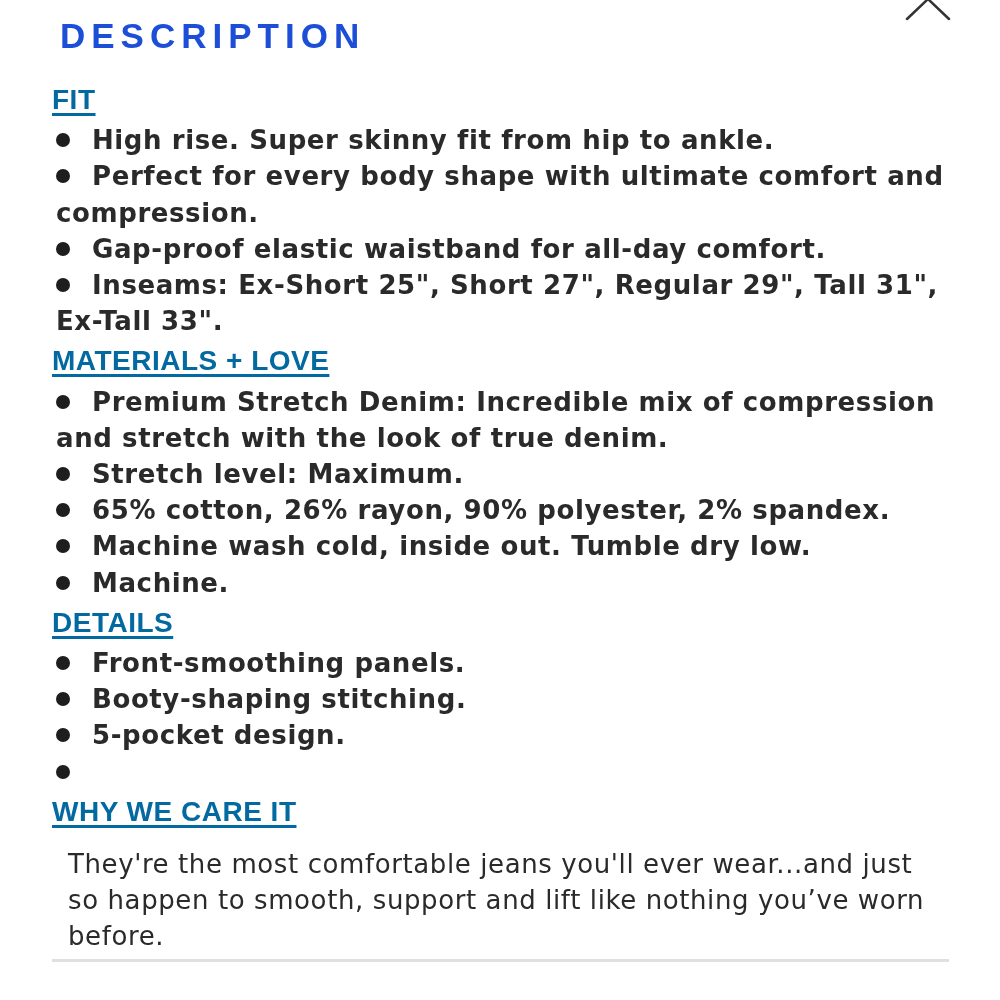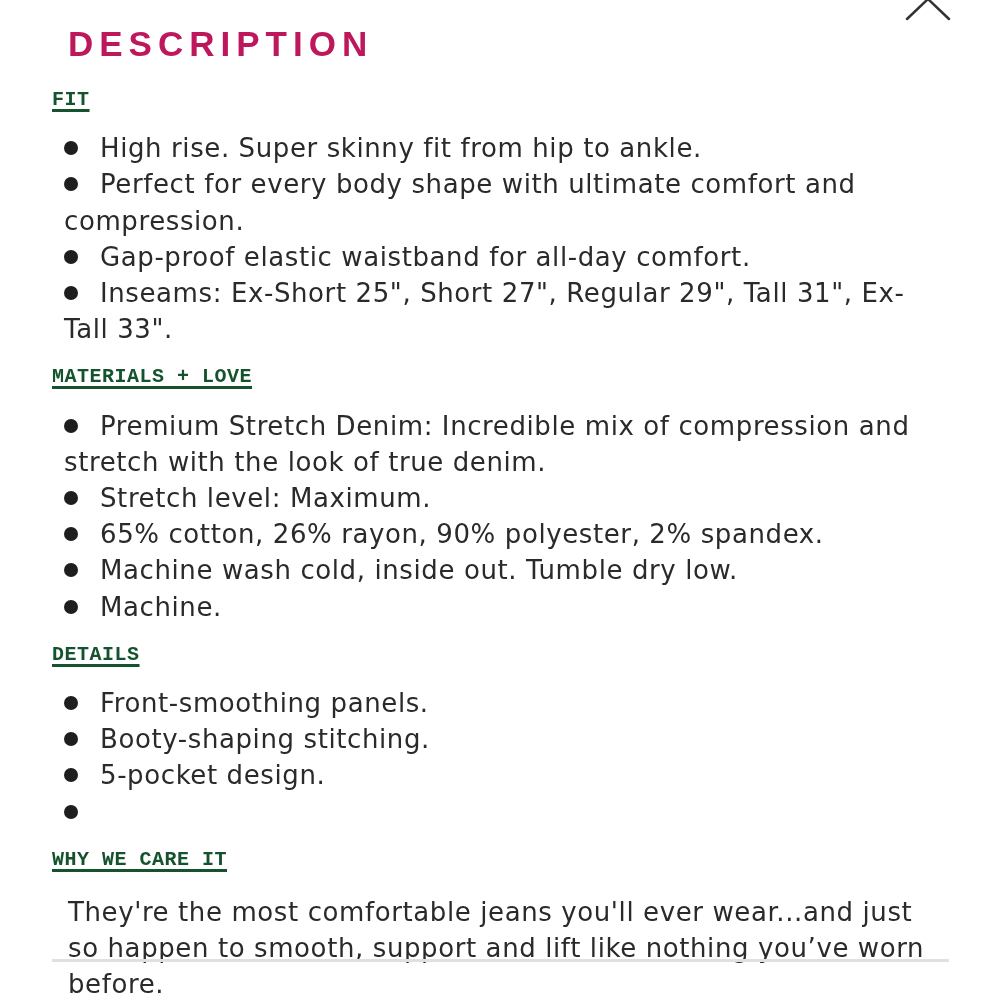--- a/index.html
+++ b/index.html
@@ -1,21 +1,21 @@
 <!DOCTYPE html>
 <html><head>
 <meta charset="utf-8">
 <style>
   html, body { margin:0; padding:0; background:#ffffff; }
   body { width:1000px; height:1000px; overflow:hidden; position:relative; color:#222222; font-family:"DejaVu Sans", sans-serif; }
-  .title { position:absolute; left:52px; top:6px; font-family:"Liberation Sans", sans-serif; font-weight:700; font-size:35px; letter-spacing:6px; line-height:44px; color:#be185d; margin:16px; }
+  .title { position:absolute; left:52px; top:6px; font-family:"Liberation Sans", sans-serif; font-weight:700; font-size:35px; letter-spacing:6px; line-height:44px; color:#1d4ed8; margin:8px; }
   .collapse { position:absolute; left:904px; top:-8px; width:48px; height:32px; cursor:pointer; }
   .content { position:absolute; left:52px; top:82px; width:900px; font-size:26px; line-height:36.2px; letter-spacing:0.6px; color:#2a2a2a; }
-  .section-h { font-family:Liberation Mono, monospace; font-weight:700; font-size:20px; letter-spacing:0.5px; text-decoration:underline; text-decoration-thickness:3px; text-underline-offset:4px; color:#14532d; line-height:36.2px; }
-  ul { list-style:none; margin:12px; padding:0; }
+  .section-h { font-family:Liberation Sans, sans-serif; font-weight:700; font-size:28px; letter-spacing:0.5px; text-decoration:underline; text-decoration-thickness:3px; text-underline-offset:4px; color:#0369a1; line-height:36.2px; }
+  ul { list-style:none; margin:4px; padding:0;font-weight:bold; }
   li { position:relative; padding-left:0; margin:0; }
   li .bullet { display:inline-block; width:14px; height:14px; border-radius:50%; background:#1e1e1e; margin-right:22px; vertical-align:2px; }
   .para { margin:16px; }
   .divider { position:absolute; left:52px; top:959px; width:897px; height:3px; background:#e0e0e0; }
 </style>
 </head>
 <body>
 
 <h2 class="title">DESCRIPTION</h2>
 

